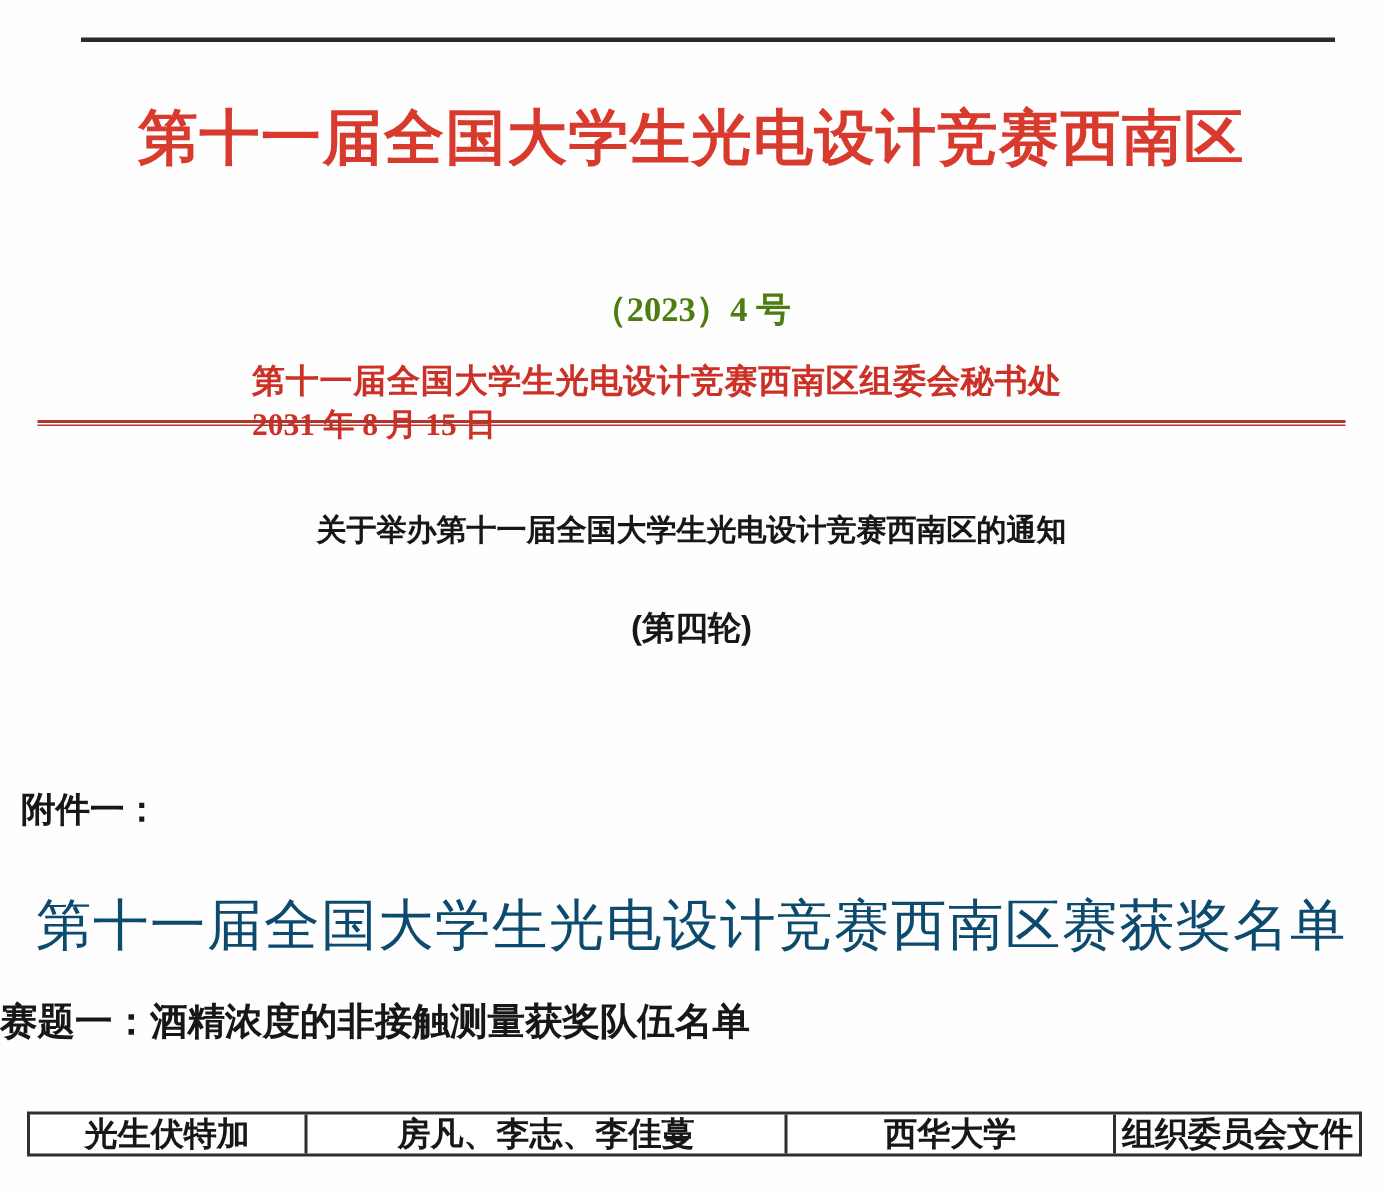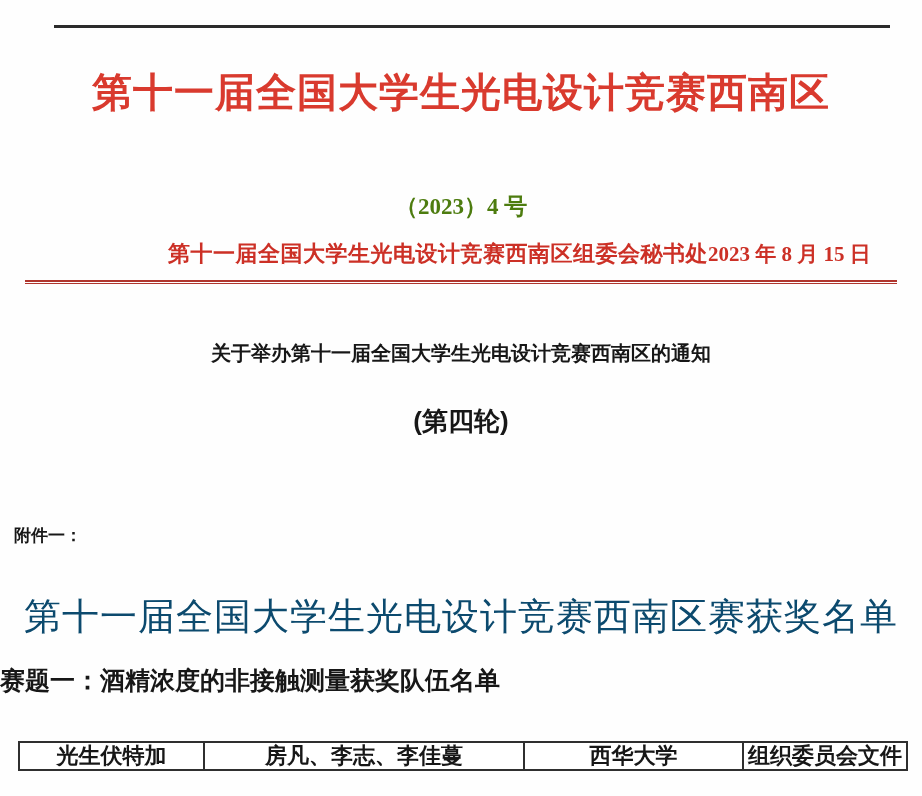--- a/index.html
+++ b/index.html
@@ -51,20 +51,21 @@
     font-family: "Liberation Serif", serif;
   }
   .issuer-row {
     position: absolute;
     top: 239px;
     left: 168px;
     width: 726px;
     display: flex;
     justify-content: flex-start;
     align-items: baseline;
+    flex-direction: column;
   }
   .issuer-name {
     color: #cc3026;
     font-weight: 700;
     font-size: 22px;
     white-space: nowrap;
     letter-spacing: 0.5px;
   }
   .issue-date {
     color: #cc3026;
@@ -93,29 +94,29 @@
     color: #171717;
     white-space: nowrap;
   }
   .notice-round {
     position: absolute;
     top: 404px;
     left: 0;
     width: 100%;
     text-align: center;
     font-weight: 700;
-    font-size: 26px;
+    font-size: 22px;
     color: #171717;
   }
   .attachment-label {
     position: absolute;
     top: 524px;
     left: 14px;
     font-weight: 700;
-    font-size: 17px;
+    font-size: 23px;
     color: #171717;
   }
   .award-heading {
     position: absolute;
     top: 592px;
     left: 0;
     width: 100%;
     text-align: center;
     font-weight: 400;
     font-size: 37px;
@@ -170,21 +171,21 @@
 
   <div class="top-rule"></div>
 
   <div class="letterhead-title line1">第十一届全国大学生光电设计竞赛西南区</div>
 
 
   <div class="doc-number">（2023）4 号</div>
 
   <div class="issuer-row">
     <span class="issuer-name">第十一届全国大学生光电设计竞赛西南区组委会秘书处</span>
-    <span class="issue-date">2023 年 8 月 15 日</span>
+    <span class="issue-date">2031 年 8 月 15 日</span>
   </div>
 
   <div class="red-rule"></div>
 
   <div class="notice-title">关于举办第十一届全国大学生光电设计竞赛西南区的通知</div>
 
   <div class="notice-round">(第四轮)</div>
 
   <div class="attachment-label">附件一：</div>
 

